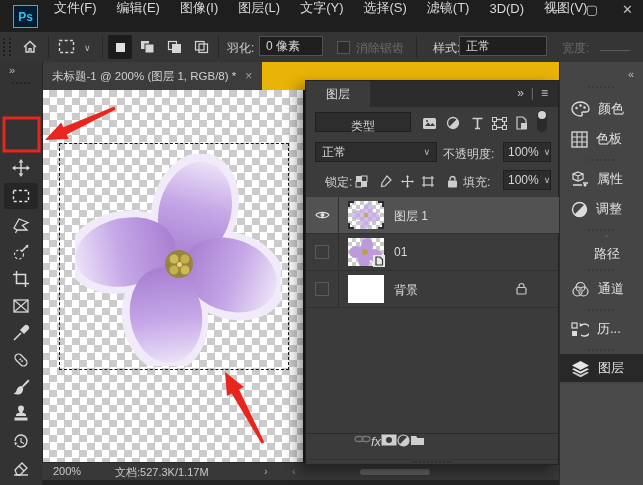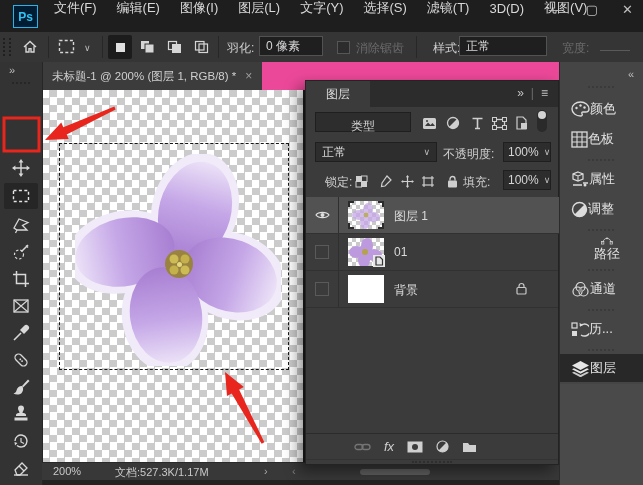--- a/index.html
+++ b/index.html
@@ -21,21 +21,21 @@
   .vsep{width:1px;height:22px;background:#272727;position:absolute;top:4px;}
   .grip-v{left:3px;top:6px;width:4px;height:18px;border-left:2px dotted #1f1f1f;border-right:2px dotted #1f1f1f;}
   .opt-label{position:absolute;top:8px;font-size:12px;color:#cfcfcf;white-space:nowrap;}
   .opt-label.dis{color:#6b6b6b;}
   .opt-input{position:absolute;top:4px;height:18px;background:#1f1f1f;border:1px solid #525252;
              color:#d6d6d6;font-size:12px;line-height:18px;padding:0 6px;}
   .mode-btn{position:absolute;top:3px;width:24px;height:24px;display:flex;align-items:center;justify-content:center;border-radius:2px;}
   .mode-btn.active{background:#1c1c1c;}
   .chev{color:#bdbdbd;font-size:9px;}
   
-  .tabbar{left:42px;top:62px;width:517px;height:28px;background:#ec4899;}
+  .tabbar{left:42px;top:62px;width:517px;height:28px;background:#eab308;}
   .doctab{position:absolute;left:0;top:0;height:28px;background:#3c3c3c;display:flex;align-items:center;
           padding:0 10px;font-size:11.5px;color:#cfcfcf;white-space:nowrap;}
   .tab-close{margin-left:9px;color:#9d9d9d;font-size:12px;}
   
   .toolbar{left:0;top:62px;width:42px;height:423px;background:#333333;border-right:1px solid #262626;}
   .tb-expand{position:absolute;left:9px;top:2px;color:#bdbdbd;font-size:11px;letter-spacing:-1px;}
   .tb-grip{position:absolute;left:12px;top:20px;width:18px;height:3px;border-top:2px dotted #262626;}
   .tool{position:absolute;left:4px;width:34px;height:26px;display:flex;align-items:center;justify-content:center;border-radius:2px;}
   .tool.active{background:#262626;}
   
@@ -62,29 +62,29 @@
   .layer-row{position:absolute;left:0;width:252px;height:36px;border-bottom:1px solid #313131;}
   .layer-row.selected{background:#525252;padding-left:42px;}
   .eye-cell{position:absolute;left:0;top:0;width:32px;height:36px;border-right:1px solid #2f2f2f;
             display:flex;align-items:center;justify-content:center;}
   .vis-empty{width:12px;height:12px;border:1px solid #5a5a5a;}
   .thumb{position:absolute;left:42px;top:4px;width:36px;height:28px;
          background:repeating-conic-gradient(#c9c9c9 0% 25%,#ffffff 0% 50%) 0 0/8px 8px;}
   .thumb.white{background:#ffffff;}
   .layer-name{position:absolute;left:88px;top:11px;font-size:12px;color:#dadada;}
   .lp-bottom{position:absolute;left:0;top:352px;width:252px;height:26px;border-top:1px solid #2b2b2b;
-             display:flex;align-items:center;gap:13px;padding-left:48px;box-sizing:border-box;}
+             display:flex;padding-left:48px;box-sizing:border-box;}
   .fx-txt{font-style:italic;font-size:13px;color:#cfcfcf;}
   .lp-scroll{position:absolute;left:0;top:378px;width:252px;height:5px;border-top:1px solid #333;}
   .lp-grip{position:absolute;left:106px;top:380px;width:40px;height:2px;border-top:2px dotted #2e2e2e;}
   
   .dock{left:559px;top:62px;width:84px;height:423px;background:#454545;border-left:1px solid #2b2b2b;box-sizing:border-box;}
   .dock-expand{position:absolute;right:10px;top:6px;color:#bdbdbd;font-size:11px;letter-spacing:-1px;}
   .dock-grip{position:absolute;left:28px;width:26px;height:2px;border-top:2px dotted #3a3a3a;}
-  .dock-btn{position:absolute;left:0;width:83px;height:28px;display:flex;align-items:center;gap:0;padding-left:11px;box-sizing:border-box;}
+  .dock-btn{position:absolute;left:0;width:83px;height:28px;display:flex;align-items:center;gap:8px;padding-left:11px;box-sizing:border-box;}
   .dock-btn .lbl{font-size:13px;color:#e2e2e2;}
   .dock-btn.active{background:#282828;}
   .dock-fill{position:absolute;left:0;top:322px;width:83px;height:101px;background:#4a4a4a;}
   .overlay{left:0;top:0;width:643px;height:485px;pointer-events:none;z-index:60;}
   .z10{z-index:10;} .z20{z-index:20;}
 </style>
 </head>
 <body>
 
 <div class="app">

